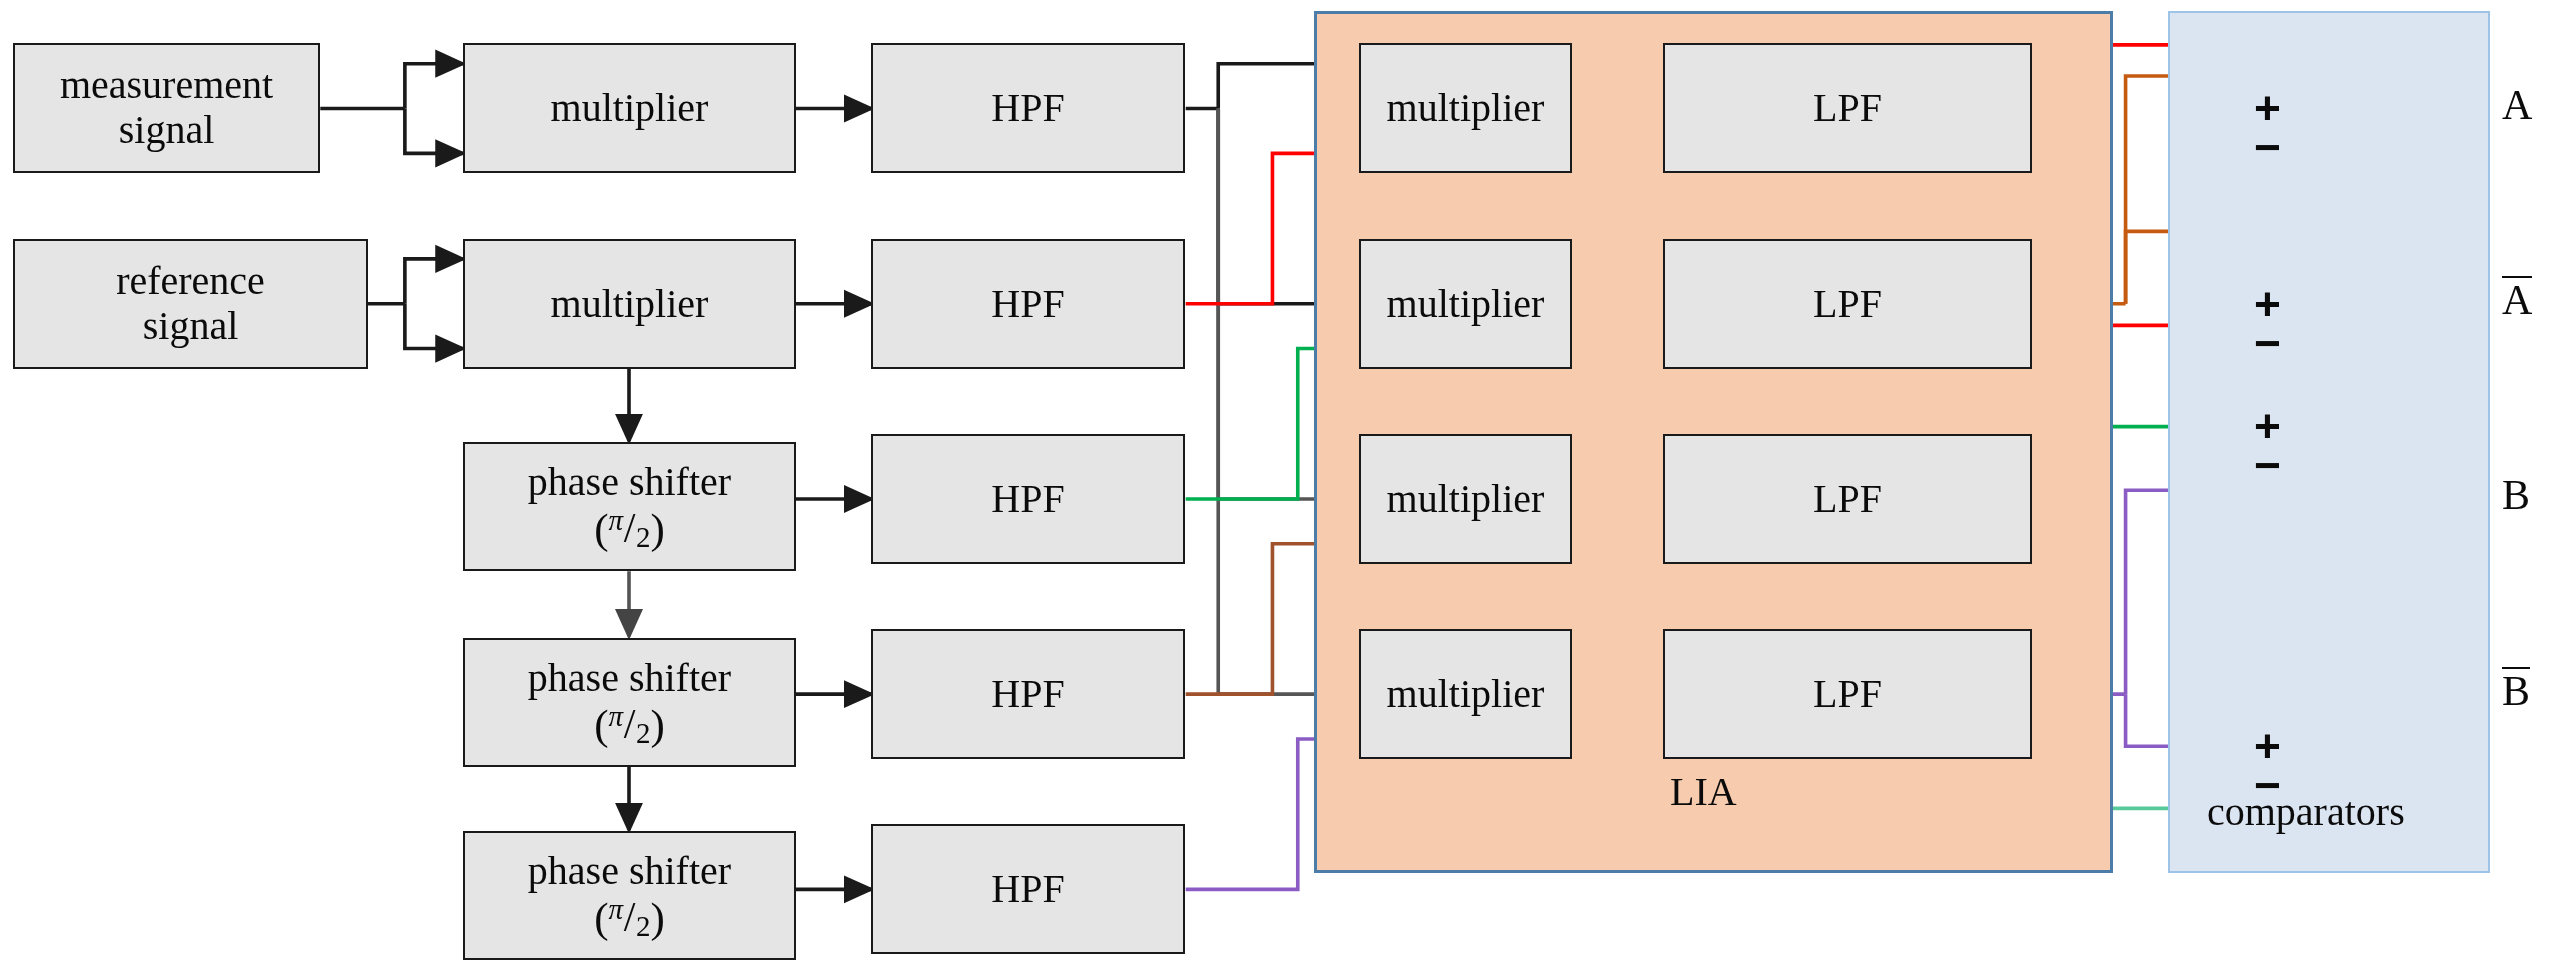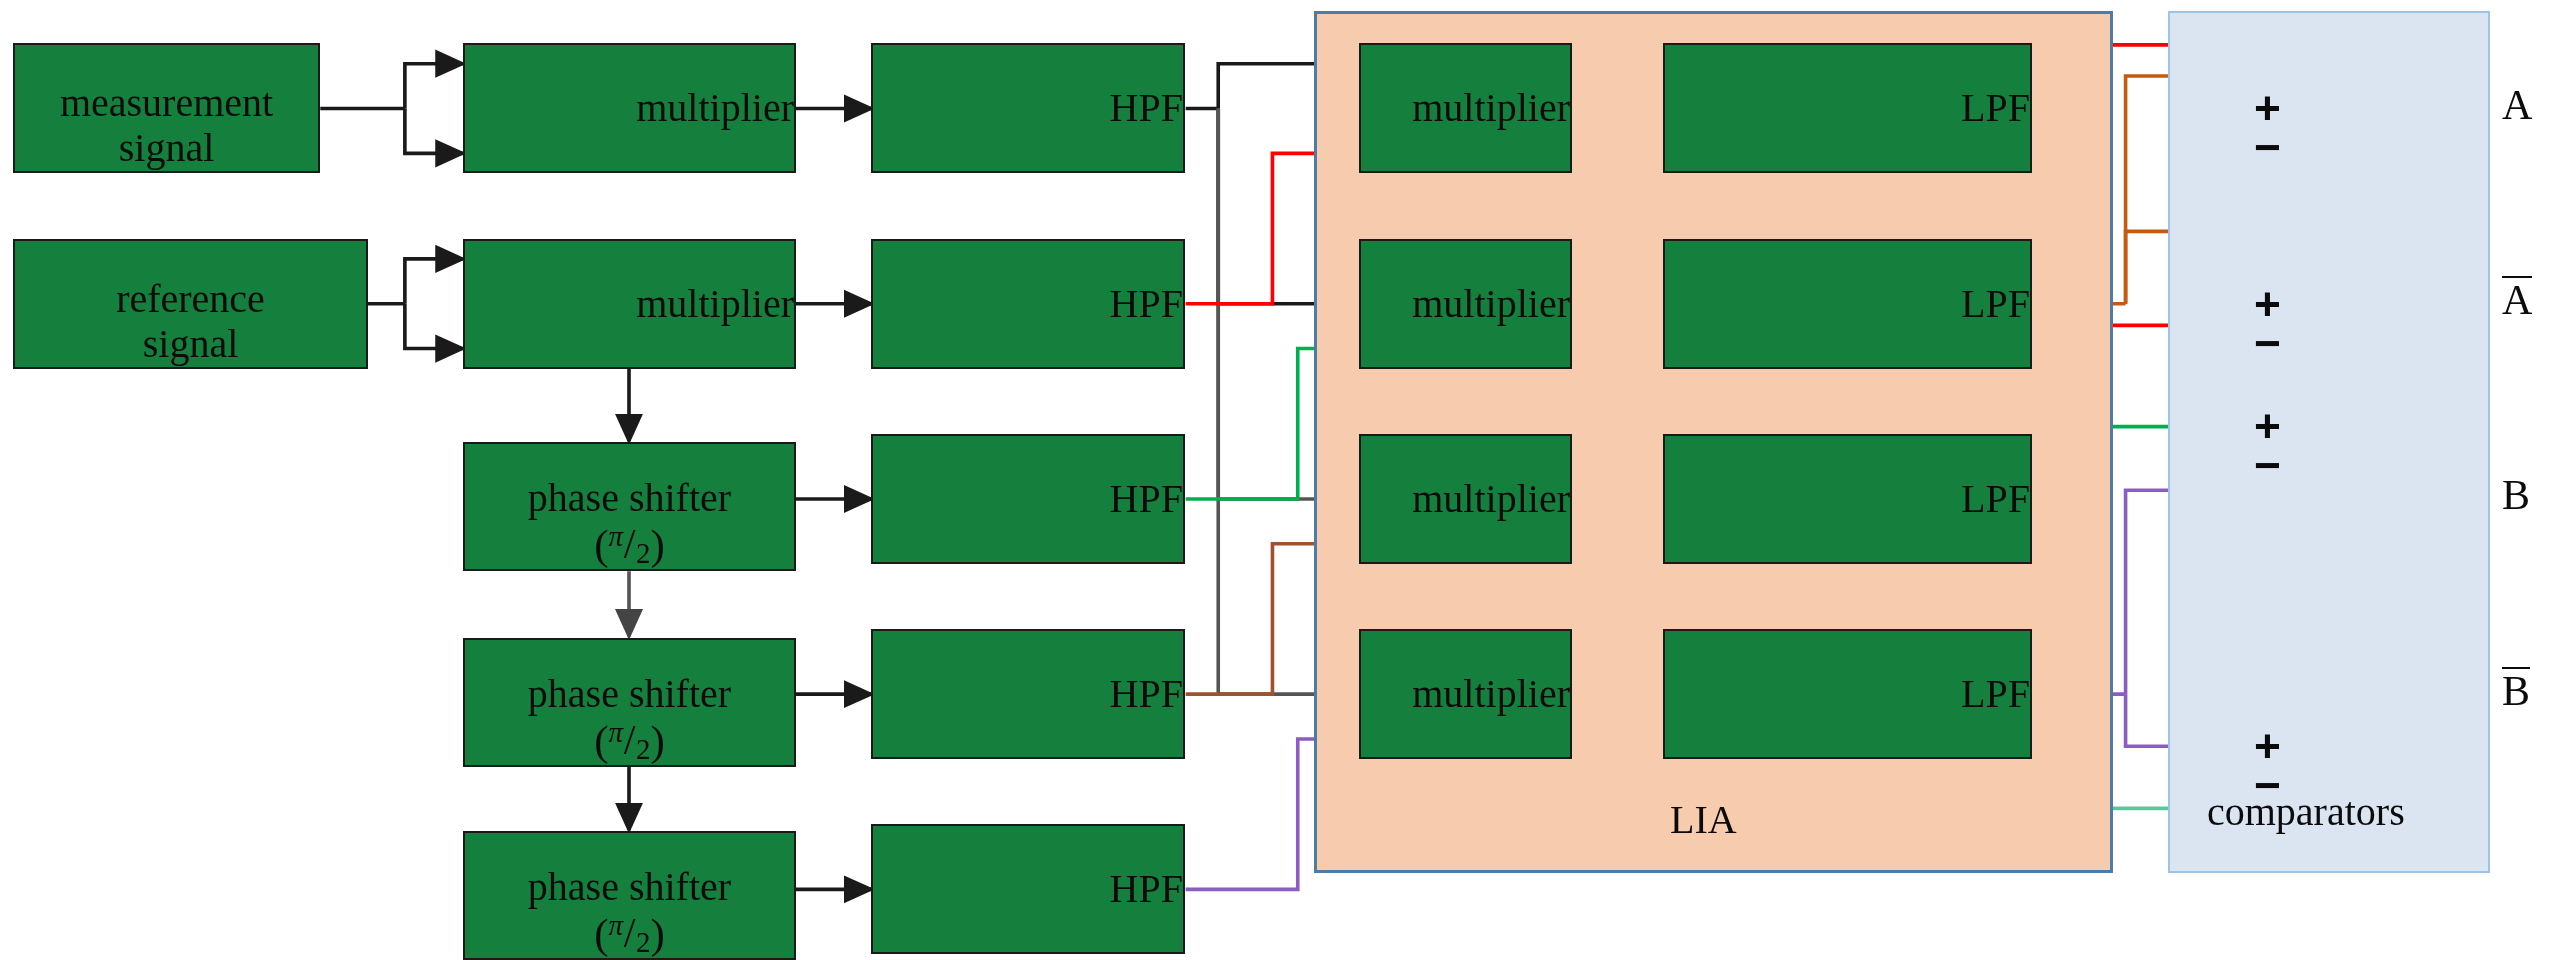--- a/index.html
+++ b/index.html
@@ -9,25 +9,25 @@
     height:961px;
     background:#ffffff;
     font-family:"Liberation Serif","DejaVu Serif",serif;
     overflow:hidden;
   }
   #svg{position:absolute;left:0;top:0;width:2576px;height:961px;}
 
   .node{
     position:absolute;
     box-sizing:border-box;
-    background:#15803d;
+    background:#e5e5e5;
     border:2.9px solid #1a1a1a;
     display:flex;
     align-items:center;
-    justify-content:flex-end;
+    justify-content:center;
     text-align:center;
     line-height:1.12;
     color:#0b0b0b;
     font-size:40px;
     z-index:6;
   }
   .node .lbl{display:block;}
   .node.two-line{flex-direction:column;}
 
   .frac{
@@ -288,21 +288,21 @@
     <span class="lbl">LPF</span>
   </div>
 
   <div class="node" style="left:1359px;top:629px;width:213px;height:130px;">
     <span class="lbl">multiplier</span>
   </div>
   <div class="node" style="left:1663px;top:629px;width:369px;height:130px;">
     <span class="lbl">LPF</span>
   </div>
 
-  <div class="panel-label" style="left:1670px;top:796px;font-family:Liberation Serif, serif;">LIA</div>
+  <div class="panel-label" style="left:1670px;top:768px;font-family:Liberation Serif, serif;">LIA</div>
 
   <div class="cmp-sign" style="left:2254px;top:85px;">+</div>
   <div class="cmp-sign" style="left:2254px;top:124px;">−</div>
 
   <div class="cmp-sign" style="left:2254px;top:281px;">+</div>
   <div class="cmp-sign" style="left:2254px;top:320px;">−</div>
 
   <div class="cmp-sign" style="left:2254px;top:403px;">+</div>
   <div class="cmp-sign" style="left:2254px;top:442px;">−</div>
 

